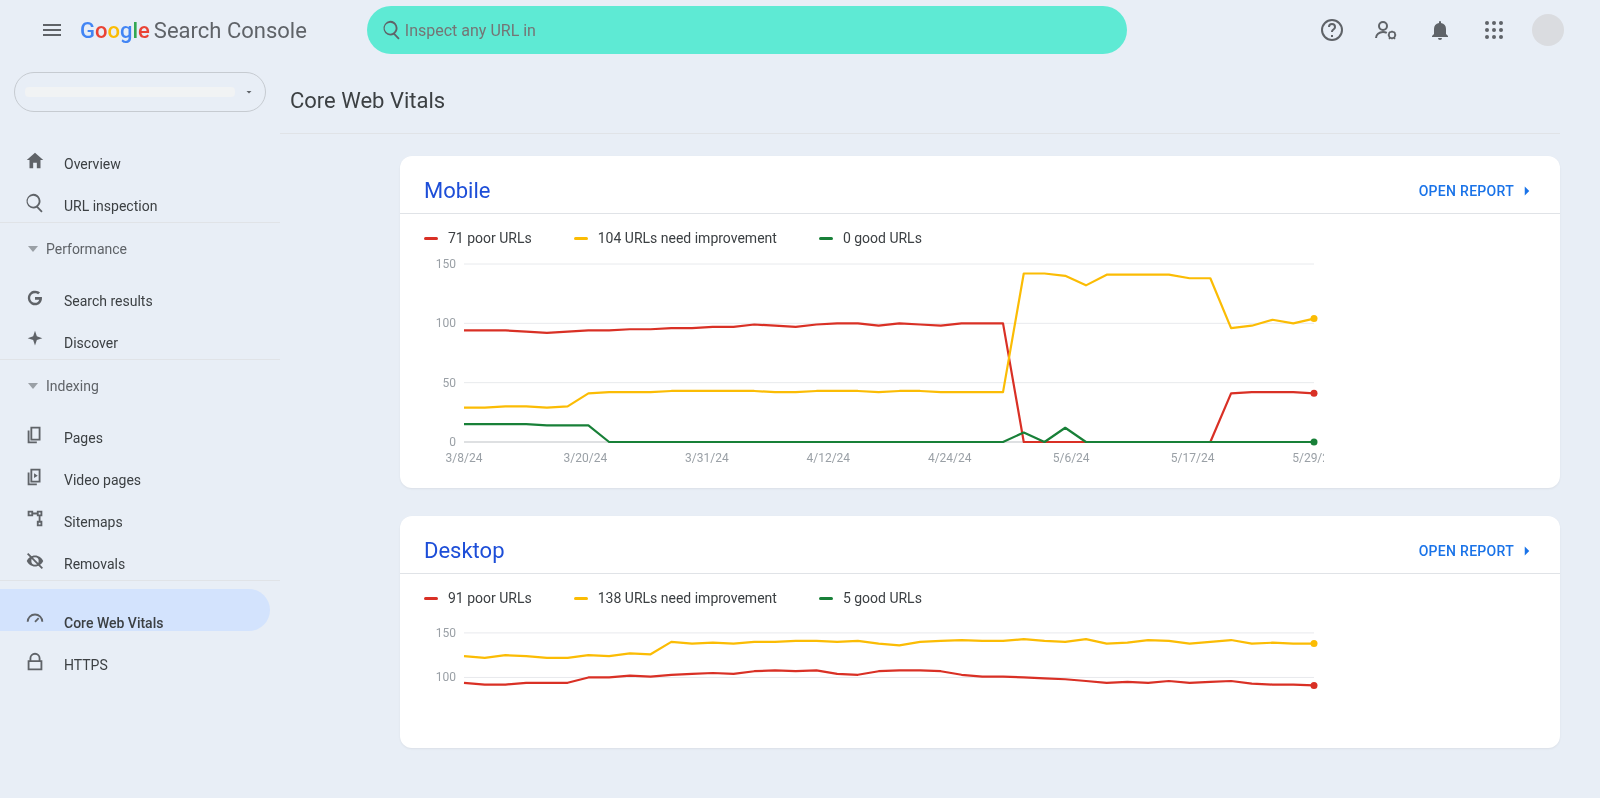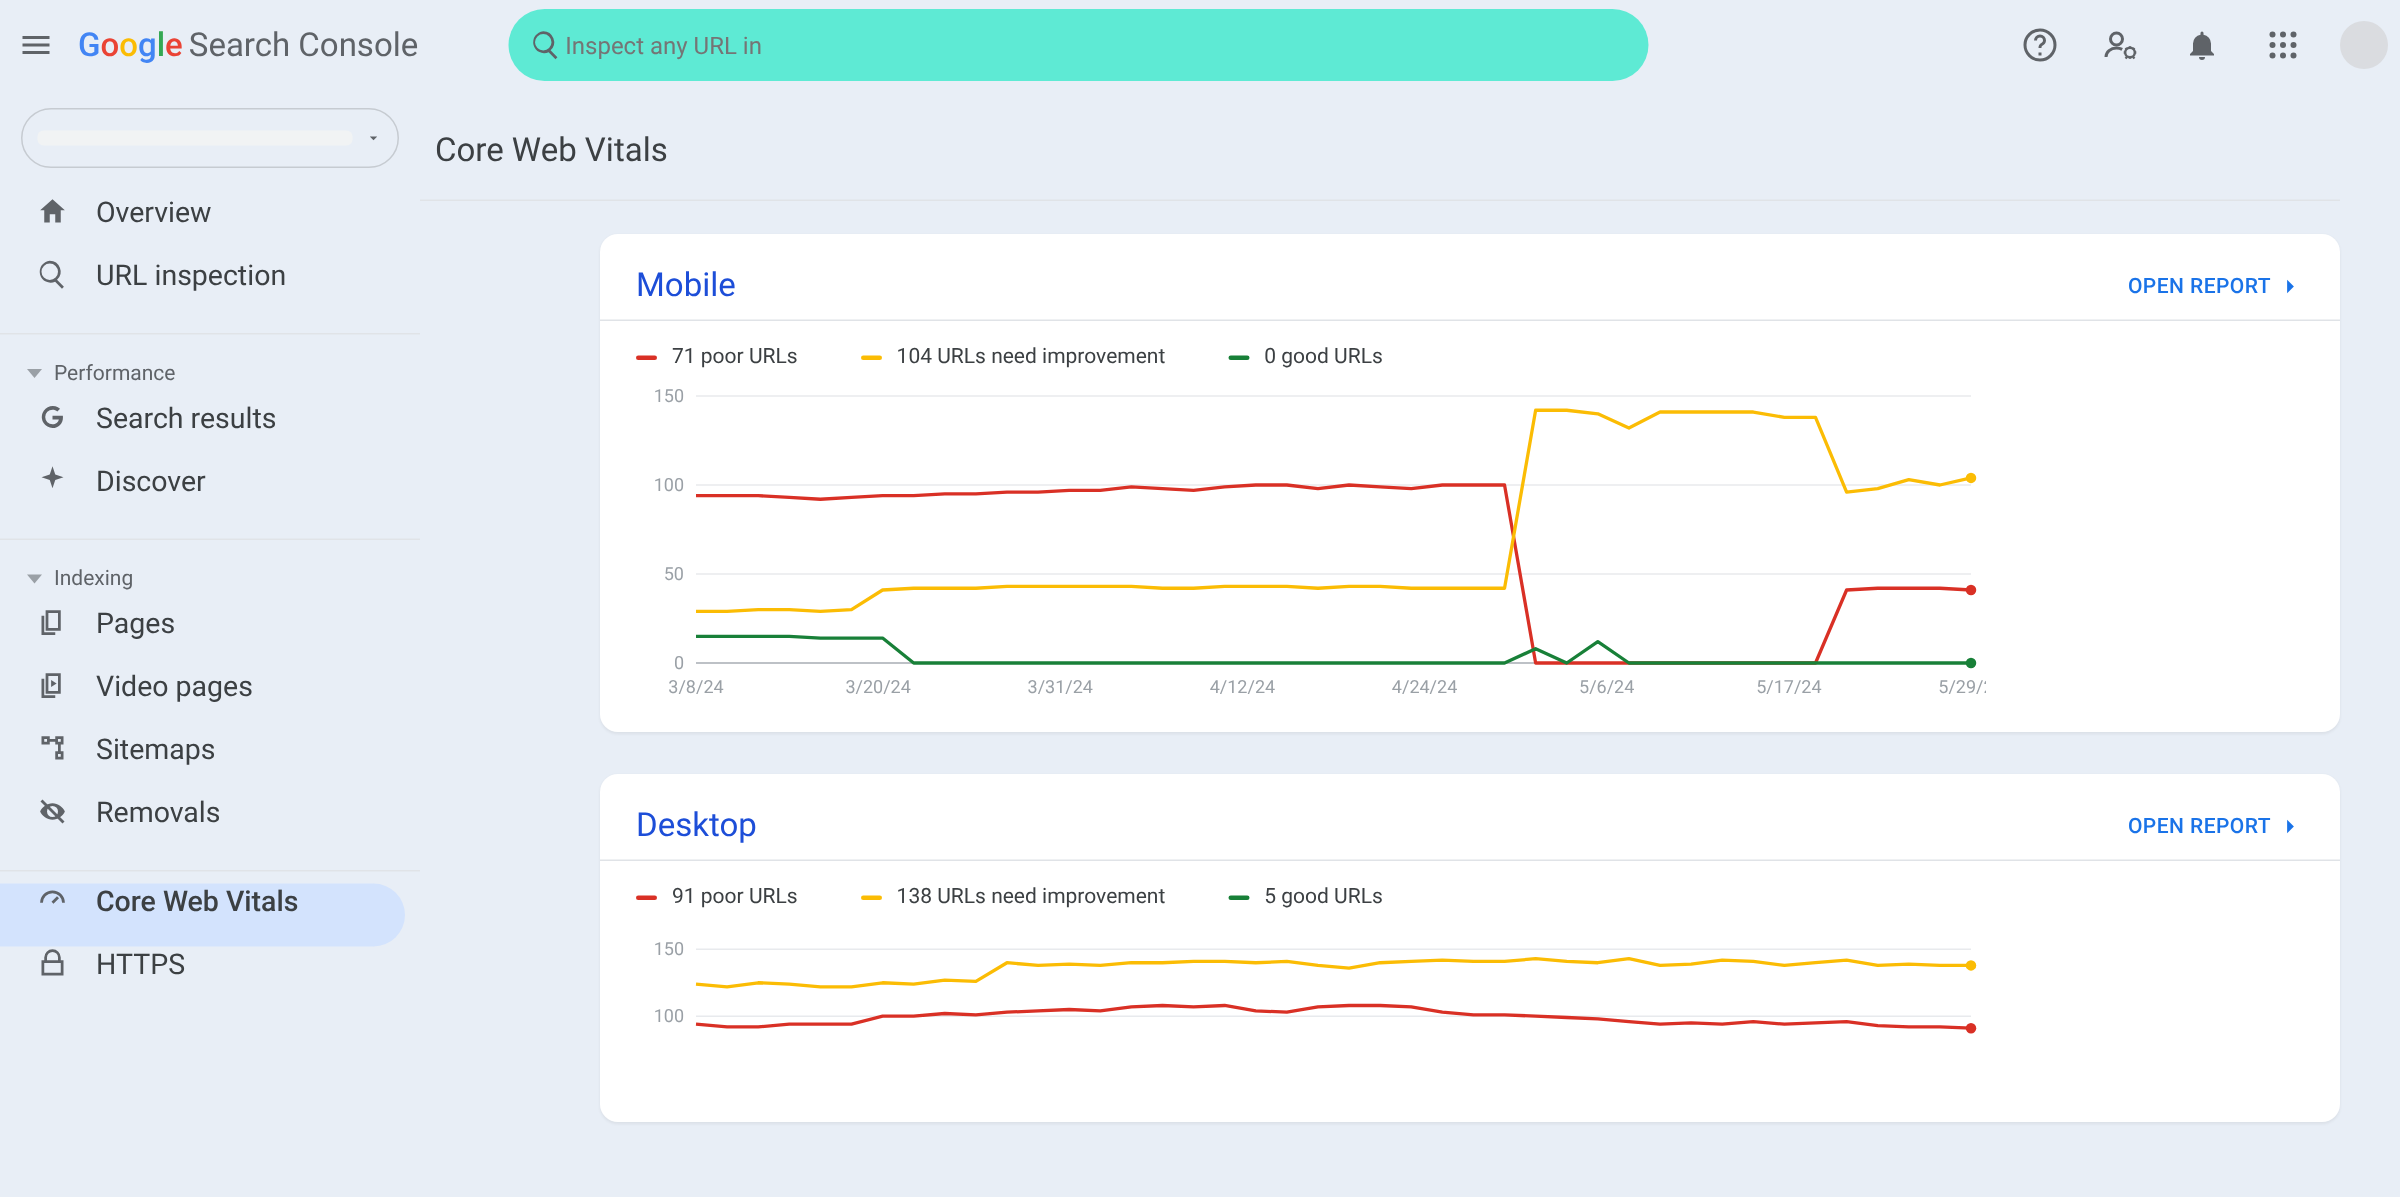--- a/index.html
+++ b/index.html
@@ -11,44 +11,44 @@
     --divider:#e0e3e7;
     --red:#d93025;
     --orange:#fbbc04;
     --green:#188038;
     --side-sel:#d3e3fd;
   }
   *{box-sizing:border-box;font-family:Roboto,Arial,sans-serif}
   body{margin:0;background:var(--bg);color:var(--text);width:1600px;height:798px;overflow:hidden}
 
   
-  .topbar{height:60px;display:flex;align-items:center;padding:0 0}
+  .topbar{height:60px;display:flex;align-items:center;padding:0 28px}
   .iconbtn{width:48px;height:48px;border:none;background:transparent;border-radius:50%;display:flex;align-items:center;justify-content:center;cursor:pointer;color:#5f6368}
   .iconbtn svg{width:24px;height:24px}
   .logo{display:flex;align-items:center;gap:4px;margin-left:4px;font-size:22px;color:var(--text2)}
   .logo-g{font-weight:500}
   .g-b{color:#4285f4}.g-r{color:#ea4335}.g-y{color:#fbbc04}.g-g{color:#34a853}
   .searchwrap{flex:1;margin:0 24px 0 60px;max-width:760px}
   .search{height:48px;background:#5eead4;border-radius:24px;display:flex;align-items:center;padding:0 14px;color:var(--text2)}
   .search input{border:none;background:transparent;outline:none;font-size:16px;flex:1;color:var(--text2)}
   .right-icons{margin-left:auto;display:flex;align-items:center;gap:6px}
   .avatar{width:32px;height:32px;border-radius:50%;background:#dadce0;margin:0 8px}
 
   
   .main{display:flex;height:calc(798px - 60px)}
 
   
   .sidebar{width:280px;padding-top:8px}
   .prop-pill{margin:4px 14px 18px 14px;height:40px;border:1px solid #c6cbd1;border-radius:20px;display:flex;align-items:center;padding:0 10px;color:#80868b;cursor:pointer}
   .prop-pill .blank{flex:1;height:10px;background:#f1f3f4;border-radius:4px;margin-right:8px}
   .side-divider{height:1px;background:var(--divider);margin:8px 0}
-  .side-item{height:42px;display:flex;align-items:flex-start;gap:18px;padding-left:24px;font-size:19px;color:#3c4043;border-radius:0 21px 21px 0;margin-right:10px;cursor:pointer}
+  .side-item{height:42px;display:flex;align-items:flex-end;gap:18px;padding-left:24px;font-size:14px;color:#3c4043;border-radius:0 21px 21px 0;margin-right:10px;cursor:pointer}
   .side-item.sel{background:var(--side-sel);font-weight:500}
   .side-item .ic{width:22px;height:22px;color:#5f6368;display:flex;align-items:center;justify-content:center}
-  .side-item-g{height:36px;display:flex;align-items:center;gap:8px;padding-left:18px;font-size:14px;color:var(--text2)}
+  .side-item-g{height:36px;display:flex;align-items:center;gap:8px;padding-left:28px;font-size:14px;color:var(--text2)}
   .side-item-g .tri{width:0;height:0;border-left:5px solid transparent;border-right:5px solid transparent;border-top:6px solid #9aa0a6}
 
   
   .content{flex:1;padding:24px 40px 0 0;overflow:auto}
   .page-title{font-size:22px;color:#3c4043;padding:4px 0 20px 10px}
   .content-divider{height:1px;background:var(--divider);margin-bottom:22px}
   .cards{margin-left:120px}
   .card{background:var(--card);border-radius:12px;padding:22px 24px 20px 24px;margin-bottom:28px;box-shadow:0 1px 2px rgba(60,64,67,.08)}
   .card-head{display:flex;align-items:center;margin-bottom:10px}
   .card-title{font-size:22px;color:#1d4ed8}

